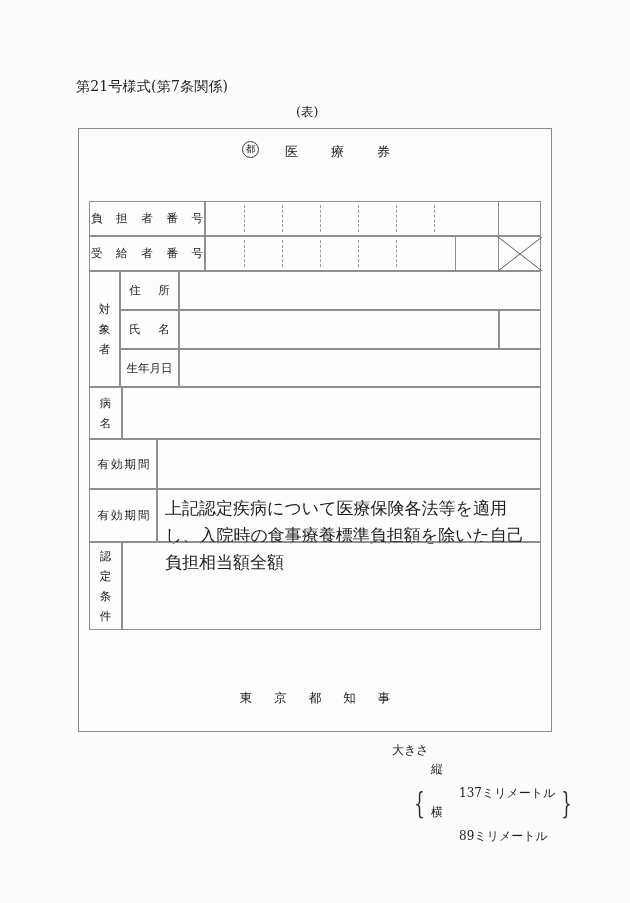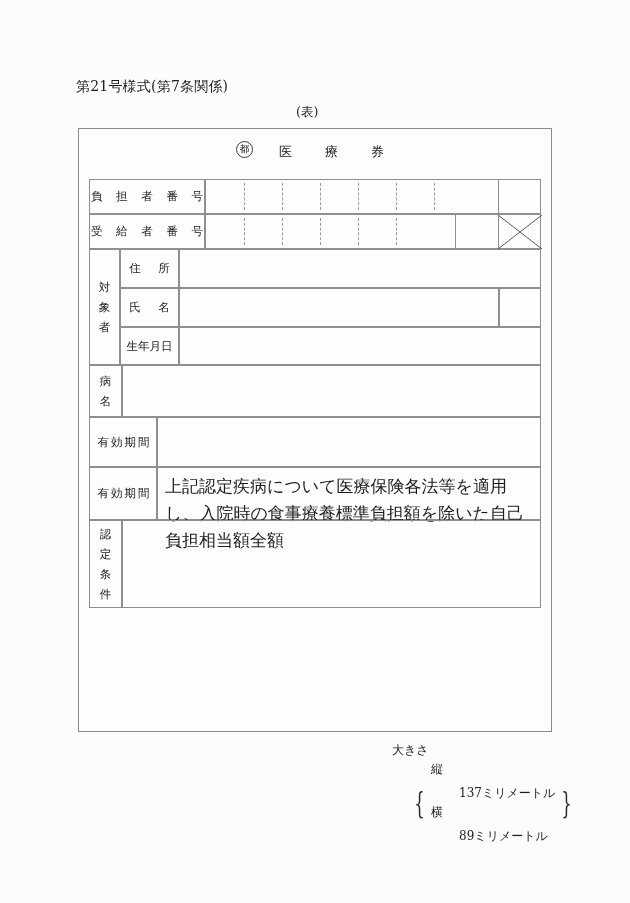--- a/index.html
+++ b/index.html
@@ -47,21 +47,21 @@
     width: 474px;
     height: 604px;
     border: 1px solid #8a8a8a;
     background: #fdfdfd;
     box-sizing: border-box;
   }
 
   
   .title-row {
     position: absolute;
-    left: 0;
+    left: 6px;
     top: 12px;
     width: 100%;
     text-align: center;
     font-size: 13px;
     white-space: nowrap;
   }
   .title-main {
     letter-spacing: 10px;
     padding-left: 10px;
   }
@@ -86,21 +86,21 @@
     width: 100%;
     text-align: center;
     font-size: 11.5px;
     white-space: nowrap;
   }
 
   
   .tbl {
     position: absolute;
     left: 10px;
-    top: 50px;
+    top: 72px;
     width: 452px;
     height: 551px;
     box-sizing: border-box;
   }
   .cell {
     position: absolute;
     box-sizing: border-box;
     border: 1px solid #8f8f8f;
     background: transparent;
   }
@@ -292,20 +292,21 @@
       <div class="cell vlbl" style="left:0;top:341px;width:33px;height:88px;">
         <span>認</span>
         <span>定</span>
         <span>条</span>
         <span>件</span>
       </div>
       <div class="cell" style="left:33px;top:341px;width:419px;height:88px;"></div>
 
     </div>
 
+    <div class="governor"><span>東 京 都 知 事</span></div>
 
   </div>
 
   <div class="size-note">大きさ</div>
   <div class="size-rows">
     <span class="brace">{</span>
     <span class="size-lines">
       <span class="size-line">
         <span class="size-key">縦</span>
         <span class="size-val">137ミリメートル</span>

